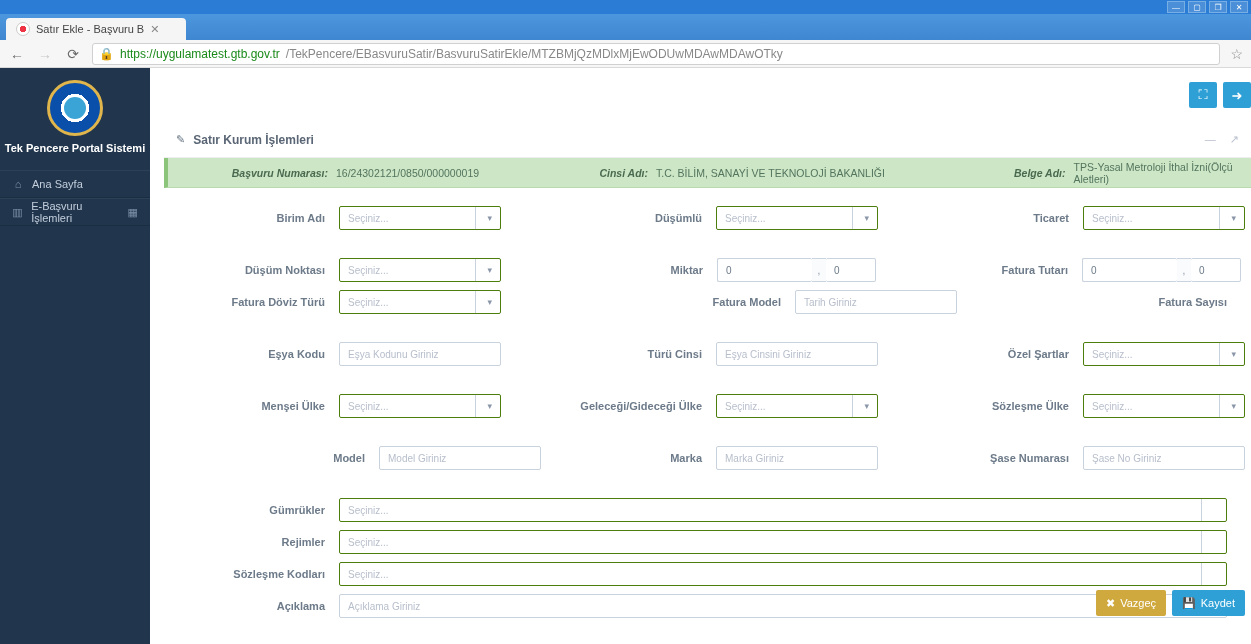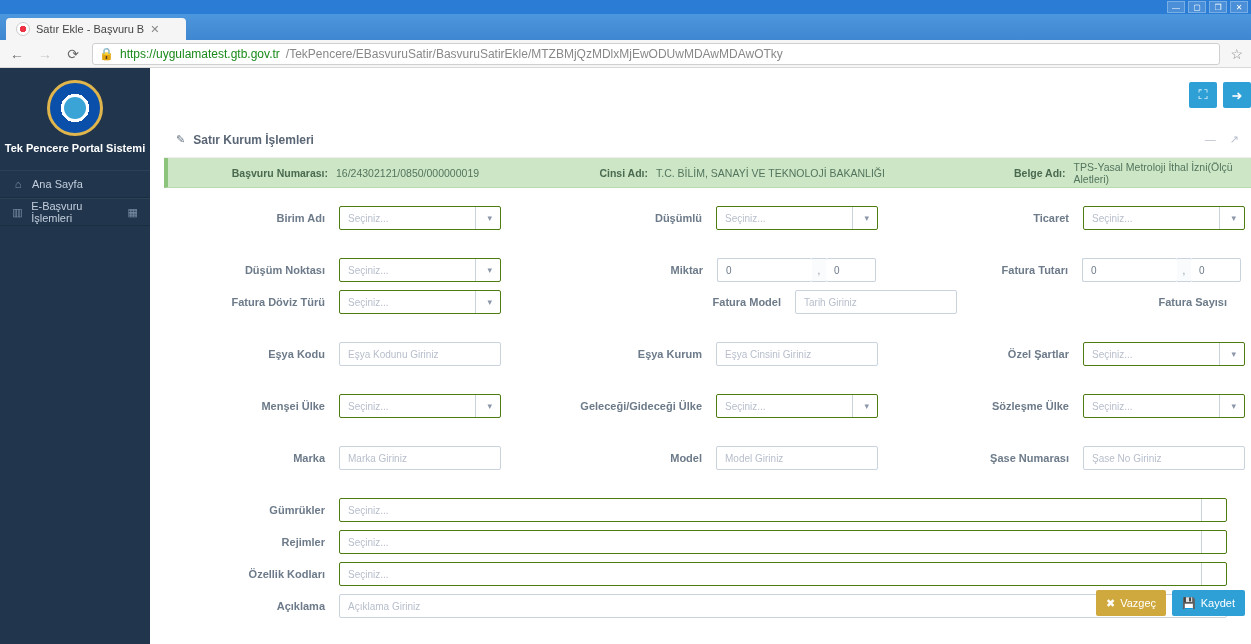--- a/index.html
+++ b/index.html
@@ -33,21 +33,21 @@
 .main { flex: 1; background: #fff; position: relative; overflow: hidden; }
 .top-actions { position: absolute; top: 14px; right: 0; display: flex; gap: 6px; }
 .top-actions .ta { width: 28px; height: 26px; background: #2ea0d6; color: #fff; display: flex; align-items: center; justify-content: center; border-radius: 2px; font-size: 13px; }
 
 .panel { margin: 54px 0 0 14px; }
 .panel-head { height: 36px; display: flex; align-items: center; padding: 0 12px; gap: 8px; color: #6c7a89; border-bottom: 1px solid #eee; }
 .panel-head .ph-title { font-size: 12px; font-weight: 600; color: #5a6675; }
 .panel-head .ph-tools { margin-left: auto; display: flex; gap: 14px; color: #b7becb; font-size: 11px; }
 
 .green-row { display: flex; align-items: center; height: 30px; background: #cde6c6; border-left: 4px solid #8bc47a; border-bottom: 1px solid #b9d9af; padding: 0 10px; font-size: 10.5px; color: #3c5a3c; }
-.green-label { font-weight: bold; color: #4a6a50; margin-right: 8px; width: 150px; text-align: right; }
+.green-label { font-weight: bold; color: #4a6a50; margin-right: 8px; width: 150px; text-align: right; font-style: italic; }
 .green-val { color: #53755e; }
 .green-block1 { width: 380px; display: flex; align-items: center; }
 .green-block2 { width: 380px; display: flex; align-items: center; }
 .green-block3 { flex: 1; display: flex; align-items: center; }
 
 .form-area { padding: 18px 10px 0 0; }
 .row3 { display: flex; gap: 0; margin-bottom: 8px; padding: 0 0 0 0; justify-content: space-between; }
 .cell { display: flex; align-items: center; }
 .lbl { width: 175px; min-width: 175px; text-align: right; padding-right: 14px; font-size: 11px; color: #6c7a89; font-weight: 600; }
 .sel { width: 162px; height: 24px; border: 1px solid #4d7c0f; border-radius: 2px; display: flex; align-items: center; padding: 0 24px 0 8px; font-size: 10px; color: #b7becb; background: #fff; position: relative; }
@@ -225,21 +225,21 @@
         </div>
 
         <div class="section-gap"></div>
 
         <div class="row3">
           <div class="cell">
               <div class="lbl">Eşya Kodu</div>
             <input class="inp" placeholder="Eşya Kodunu Giriniz" style="">
             </div>
           <div class="cell">
-              <div class="lbl" style="width:215px">Eşya Kurum</div>
+              <div class="lbl" style="width:215px">Türü Cinsi</div>
             <input class="inp" placeholder="Eşya Cinsini Giriniz" style="">
             </div>
           <div class="cell">
               <div class="lbl" style="width:205px">Özel Şartlar</div>
             <div class="sel">
                 <span>Seçiniz...</span>
                 <span class="caret">▾</span>
               </div>
             </div>
         </div>
@@ -266,27 +266,27 @@
             <div class="sel">
                 <span>Seçiniz...</span>
                 <span class="caret">▾</span>
               </div>
             </div>
         </div>
 
         <div class="section-gap"></div>
 
         <div class="row3">
+          <div class="cell">
+              <div class="lbl" style="width:215px">Model</div>
+            <input class="inp" placeholder="Model Giriniz" style="">
+            </div>
           <div class="cell">
               <div class="lbl">Marka</div>
             <input class="inp" placeholder="Marka Giriniz" style="">
-            </div>
-          <div class="cell">
-              <div class="lbl" style="width:215px">Model</div>
-            <input class="inp" placeholder="Model Giriniz" style="">
             </div>
           <div class="cell">
               <div class="lbl" style="width:205px">Şase Numarası</div>
             <input class="inp" placeholder="Şase No Giriniz" style="">
             </div>
         </div>
 
         <div class="section-gap"></div>
 
         <div class="row-full">
@@ -295,21 +295,21 @@
               <span>Seçiniz...</span>
             </div>
         </div>
         <div class="row-full">
           <div class="lbl">Rejimler</div>
           <div class="sel full">
               <span>Seçiniz...</span>
             </div>
         </div>
         <div class="row-full">
-          <div class="lbl">Özellik Kodları</div>
+          <div class="lbl">Sözleşme Kodları</div>
           <div class="sel full">
               <span>Seçiniz...</span>
             </div>
         </div>
         <div class="row-full">
           <div class="lbl">Açıklama</div>
           <input class="inp full" placeholder="Açıklama Giriniz" style="">
         </div>
       </div>
     </div>

